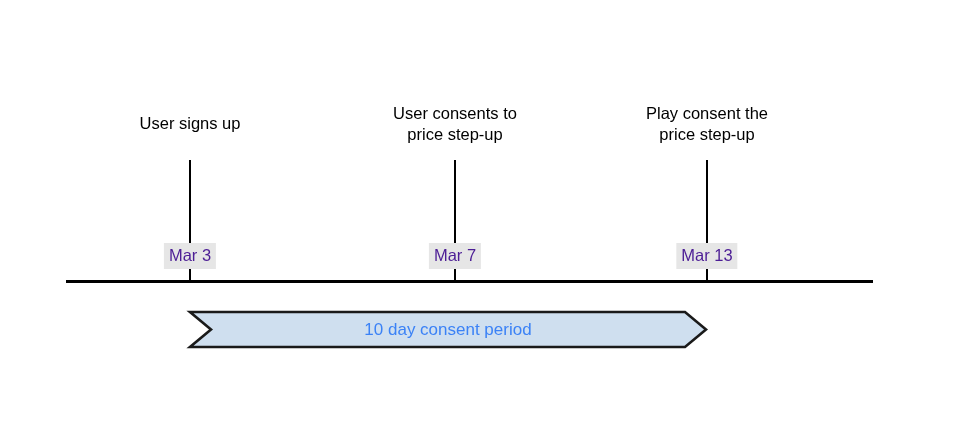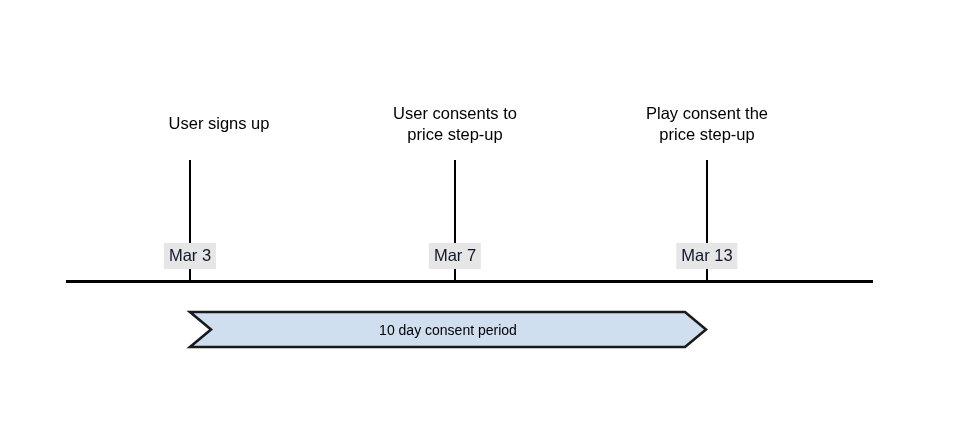--- a/index.html
+++ b/index.html
@@ -49,21 +49,21 @@
     white-space: pre;
     transform: translateX(-50%);
   }
 
   
   .date-chip {
     position: absolute;
     font-size: 16.5px;
     line-height: 21px;
     background: #e6e6e6;
-    color: #0f172a;
+    color: #4c1d95;
     padding: 2px 5px 3px 5px;
     transform: translateX(-50%);
     white-space: pre;
   }
 
   
   .banner {
     position: absolute;
     left: 189px;
     top: 311px;
@@ -78,34 +78,34 @@
   }
   .banner-text {
     position: absolute;
     left: 0;
     top: 0;
     width: 100%;
     height: 100%;
     display: flex;
     align-items: center;
     justify-content: center;
-    font-size: 14px;
-    color: #000000;
+    font-size: 17px;
+    color: #3b82f6;
     white-space: pre;
     pointer-events: none;
   }
 </style>
 </head>
 <body>
 
 <div id="canvas" style="background: rgb(255, 255, 255);">
 
   <div class="axis-line" style="background: rgb(0, 0, 0);"></div>
 
-  <div class="milestone-label" style="left:190px; top:113px;margin-left:29px;">User signs up</div>
+  <div class="milestone-label" style="left:190px; top:113px;">User signs up</div>
   <div class="stem" style="left: 189px; background: rgb(0, 0, 0);"></div>
   <div class="date-chip" style="left: 190px; top: 243px; background: rgb(230, 230, 230);">Mar 3</div>
 
   <div class="milestone-label" style="left:455px; top:103px;">User consents to
 price step-up</div>
   <div class="stem" style="left: 454px; background: rgb(0, 0, 0);"></div>
   <div class="date-chip" style="left: 455px; top: 243px; background: rgb(230, 230, 230);">Mar 7</div>
 
   <div class="milestone-label" style="left:707px; top:103px;">Play consent the
 price step-up</div>

